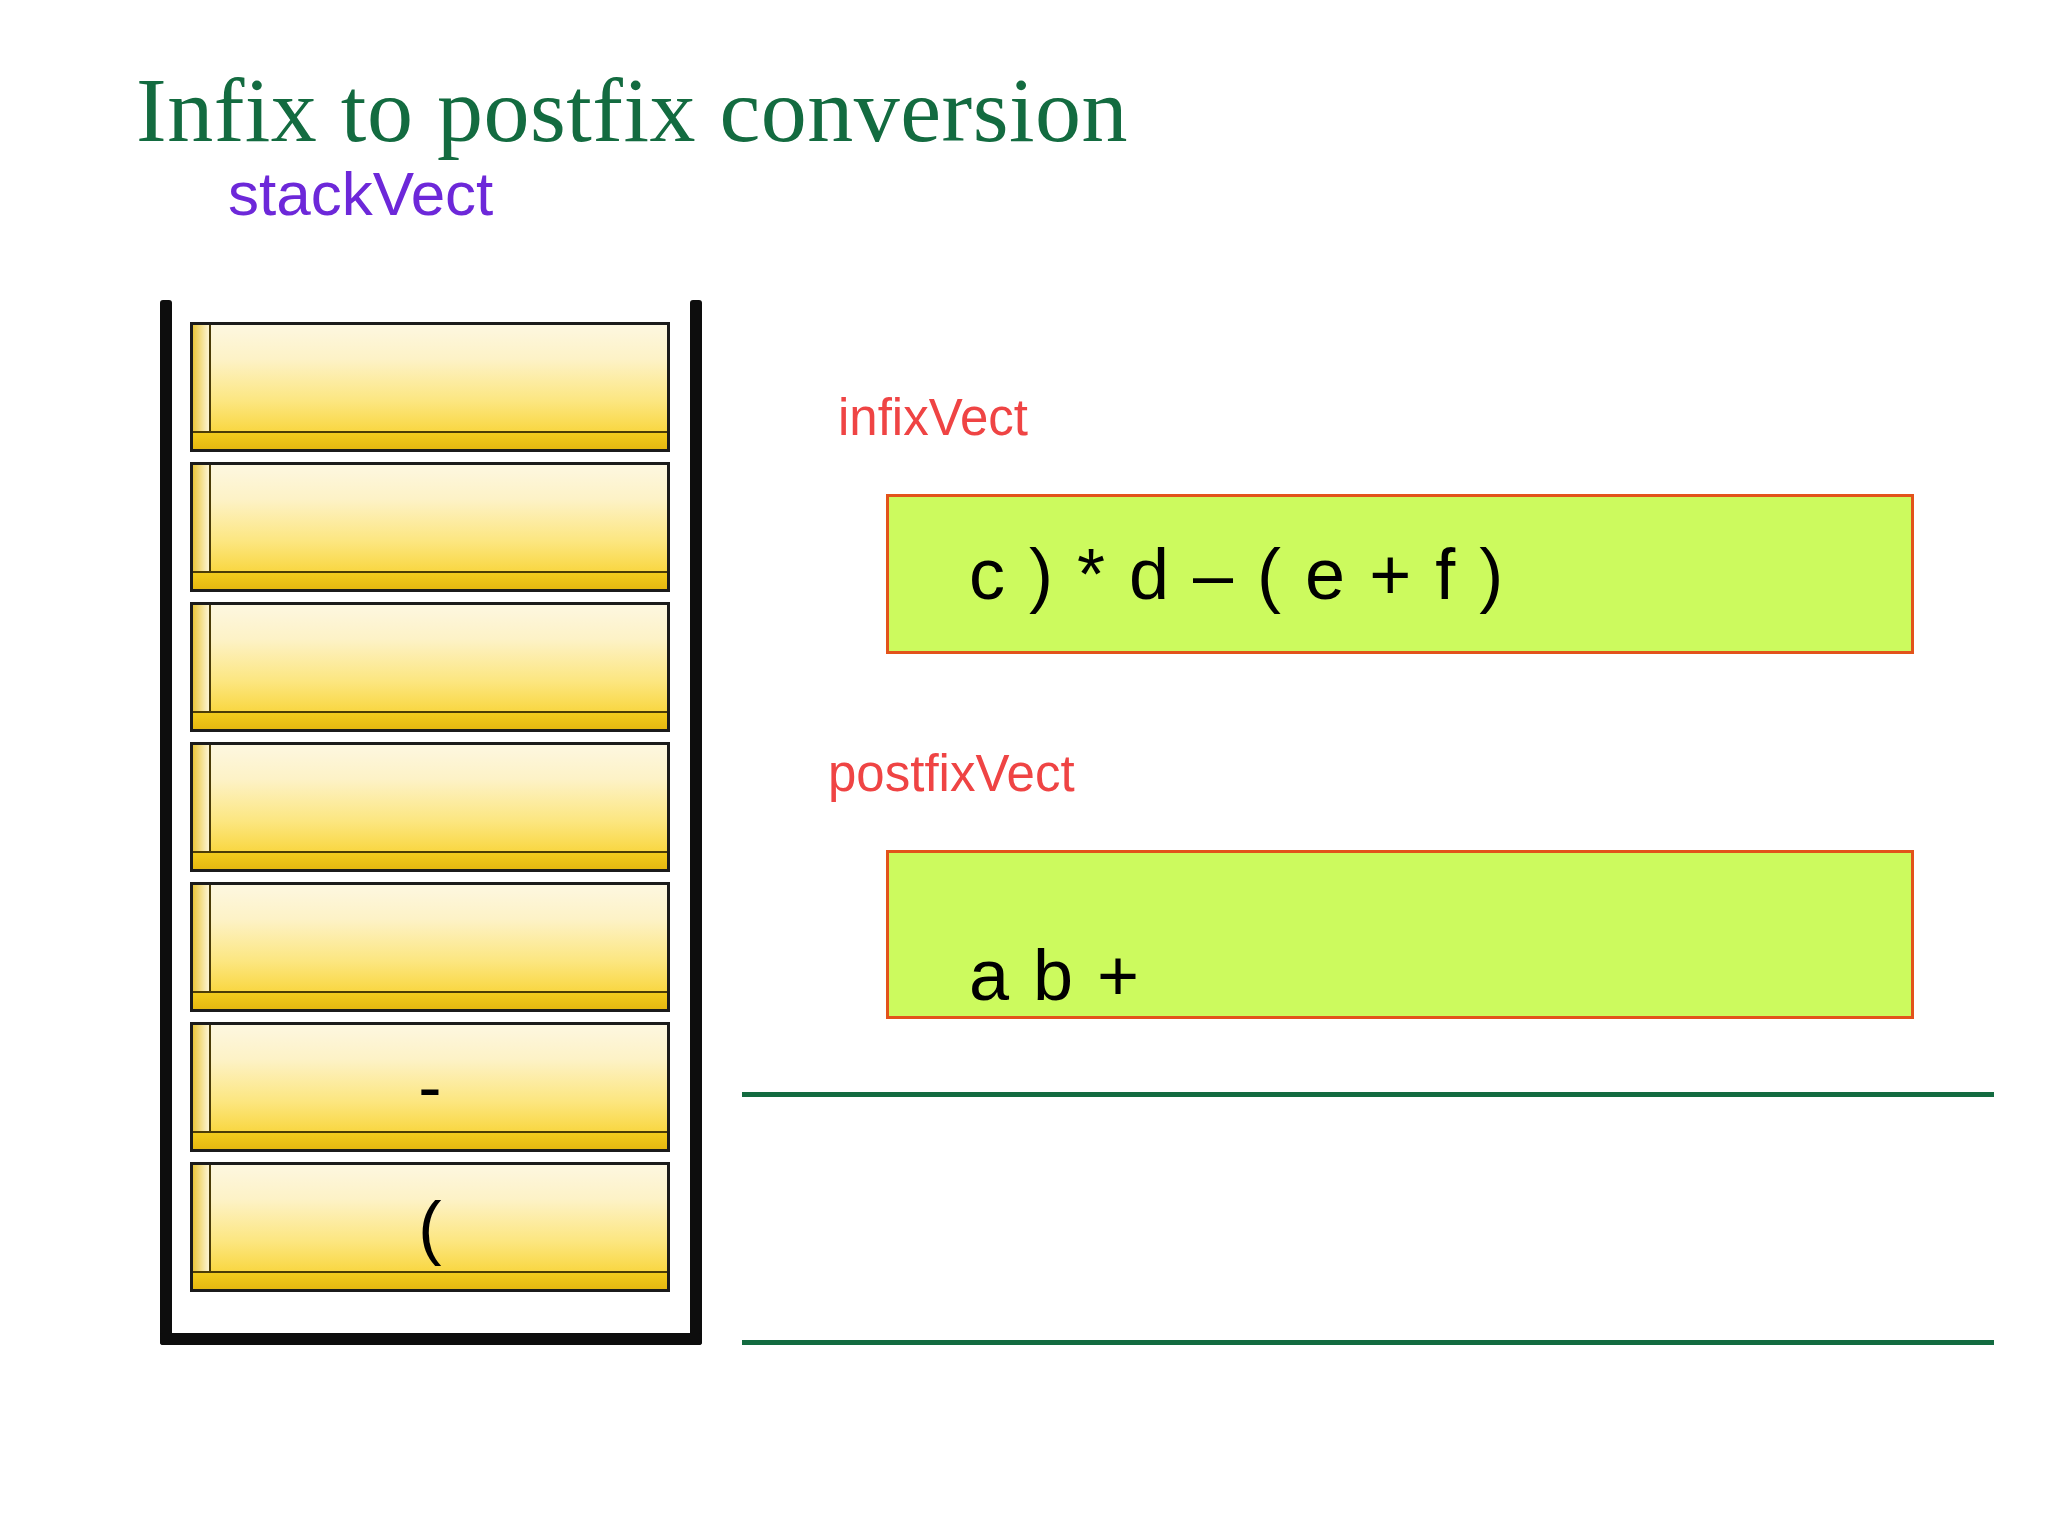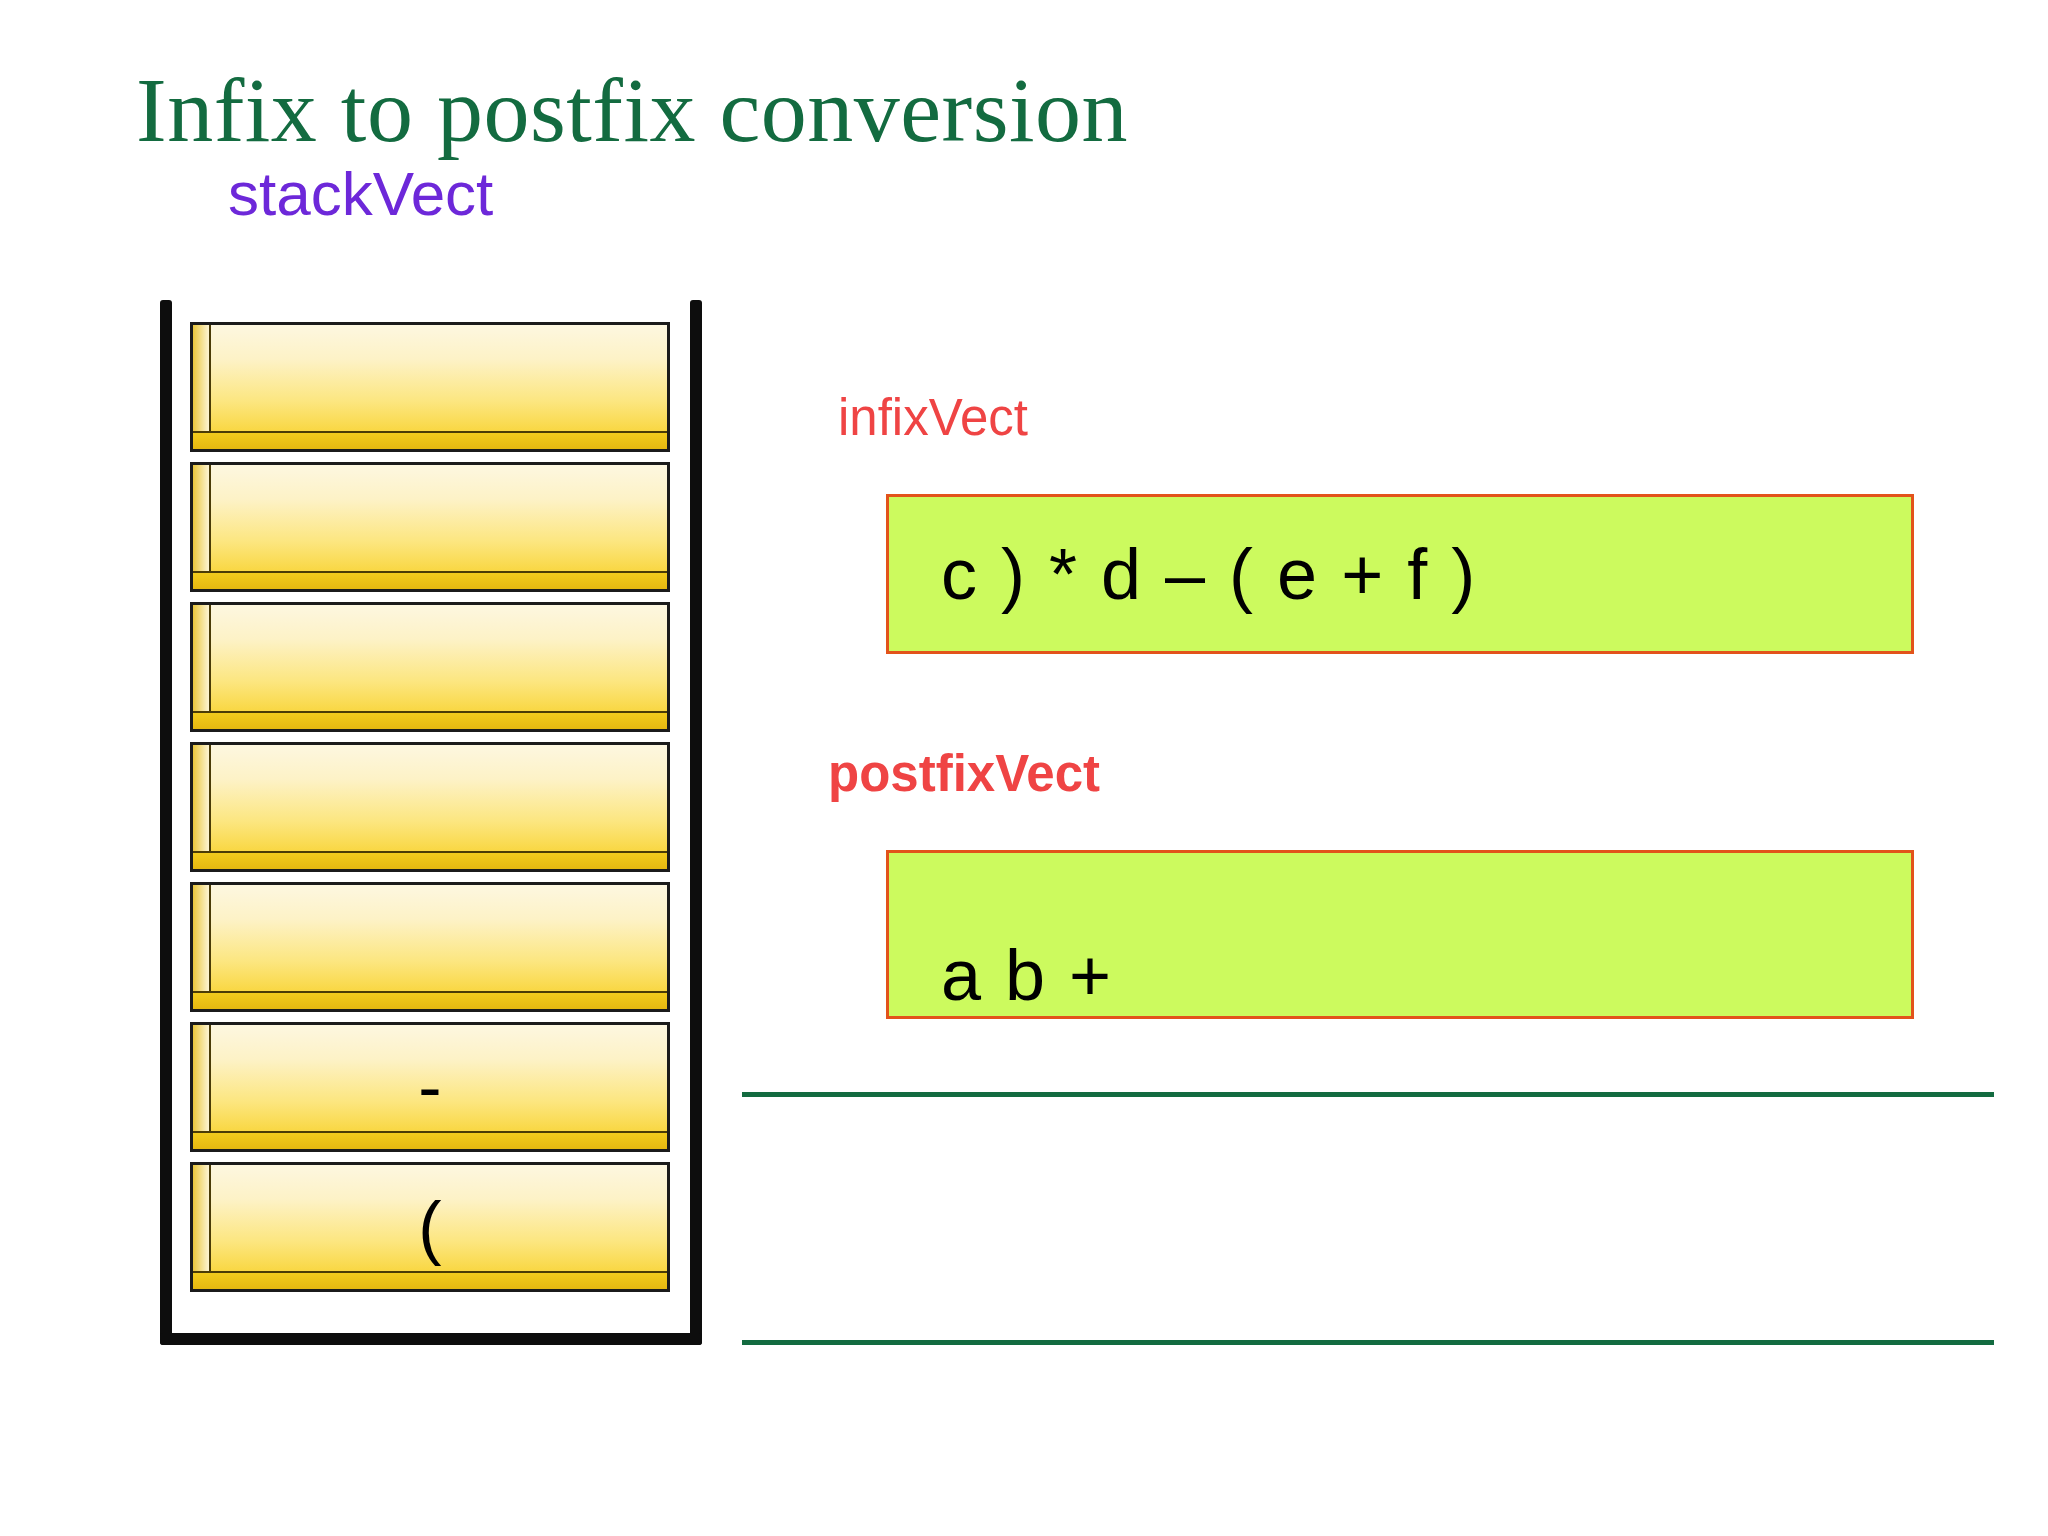--- a/index.html
+++ b/index.html
@@ -121,36 +121,36 @@
   }
 
   
   .vect-label {
     position: absolute;
     font-size: 51px;
     color: #ef4444;
     white-space: nowrap;
   }
   .vect-label.infix   { left: 838px; top: 388px; }
-  .vect-label.postfix { left: 828px; top: 744px; font-weight: bold; }
+  .vect-label.postfix { left: 828px; top: 744px; }
 
   .vect-box {
     position: absolute;
     background: #ccfa5e;
     border: 3px solid #e2531a;
     box-sizing: border-box;
     display: flex;
     align-items: center;
   }
   .vect-box.infix   { left: 886px; top: 494px;  width: 1028px; height: 160px; }
   .vect-box.postfix { left: 886px; top: 850px;  width: 1028px; height: 169px; align-items: flex-end; }
   .vect-box .expr {
     font-size: 72px;
     color: #000000;
-    padding-left: 52px;
+    padding-left: 80px;
     letter-spacing: 2px;
     white-space: nowrap;
   }
 
   
   .rule {
     position: absolute;
     left: 742px;
     width: 1252px;
     height: 5px;

